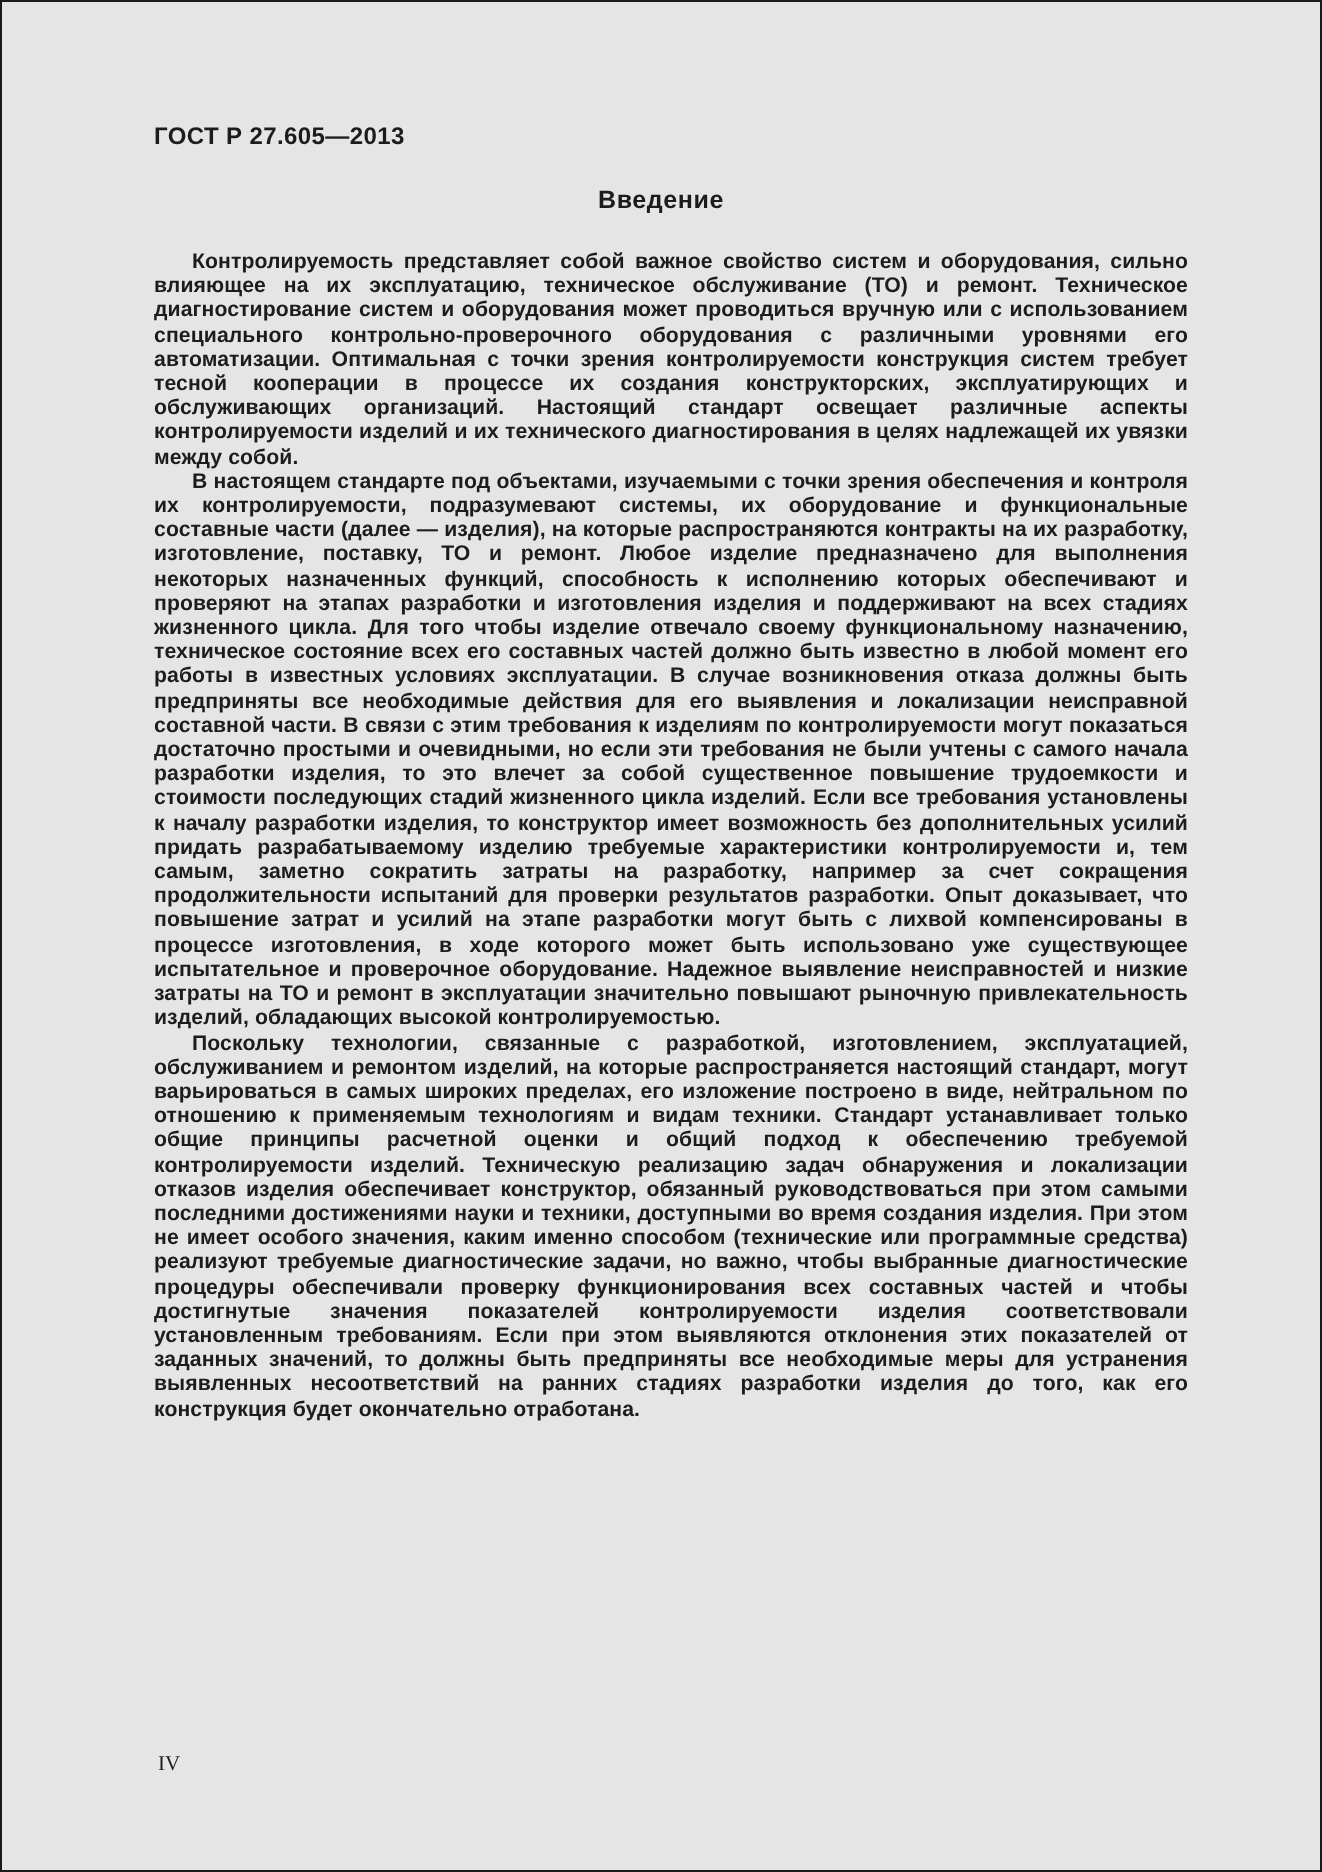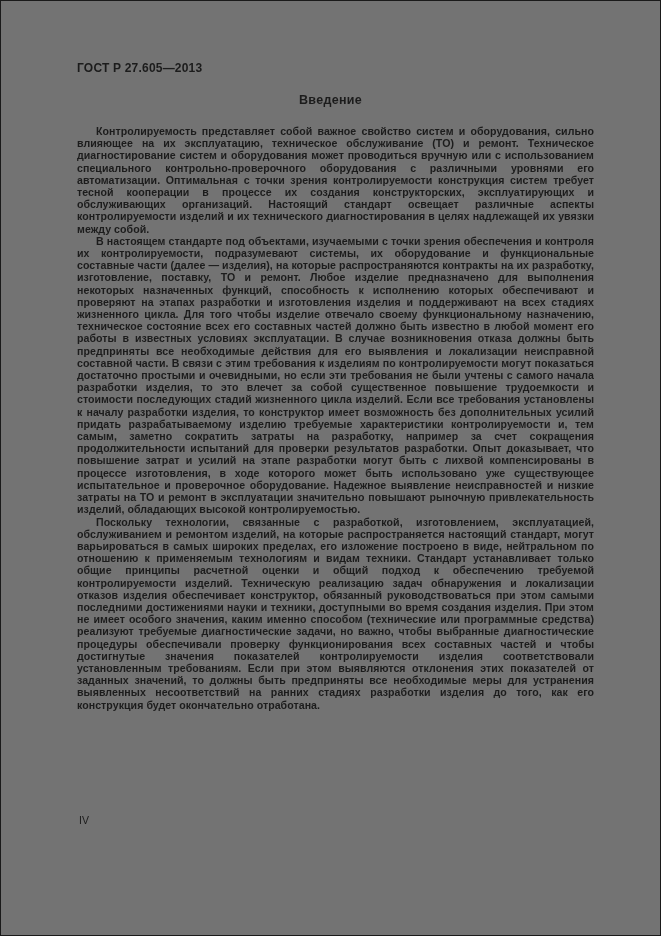--- a/index.html
+++ b/index.html
@@ -5,21 +5,21 @@
   html, body {
     margin: 0;
     padding: 0;
     background: #ffffff;
   }
   .page {
     position: relative;
     width: 661px;
     height: 936px;
     box-sizing: border-box;
-    background: #737373;
+    background: #e5e5e5;
     border: 1px solid #1a1a1a;
     font-family: "Liberation Sans", "DejaVu Sans", sans-serif;
     color: #1c1c1c;
     overflow: hidden;
   }
   .doc-number {
     position: absolute;
     left: 76px;
     top: 60px;
     font-size: 12px;
@@ -49,22 +49,23 @@
     font-size: 10.6px;
     line-height: 12.2px;
     text-align: justify;
     text-indent: 19px;
     letter-spacing: 0.05px;
     font-weight: bold;
   }
   .page-number {
     position: absolute;
     left: 78px;
-    top: 813px;
+    top: 876px;
     font-size: 10.5px;
+    font-family: Liberation Serif, serif;
   }
 </style>
 </head>
 <body>
 
 <div class="page">
   <div class="doc-number">ГОСТ Р 27.605—2013</div>
 
   <h1 class="section-title">Введение</h1>
 

